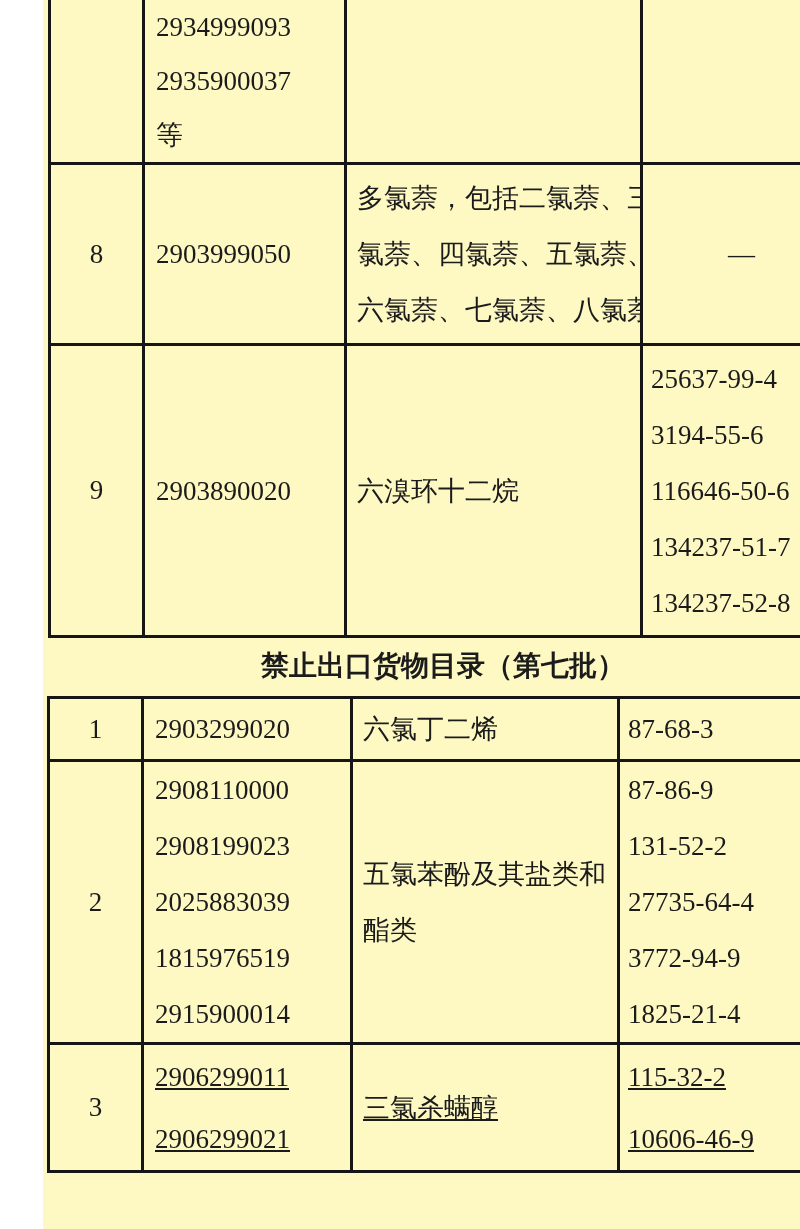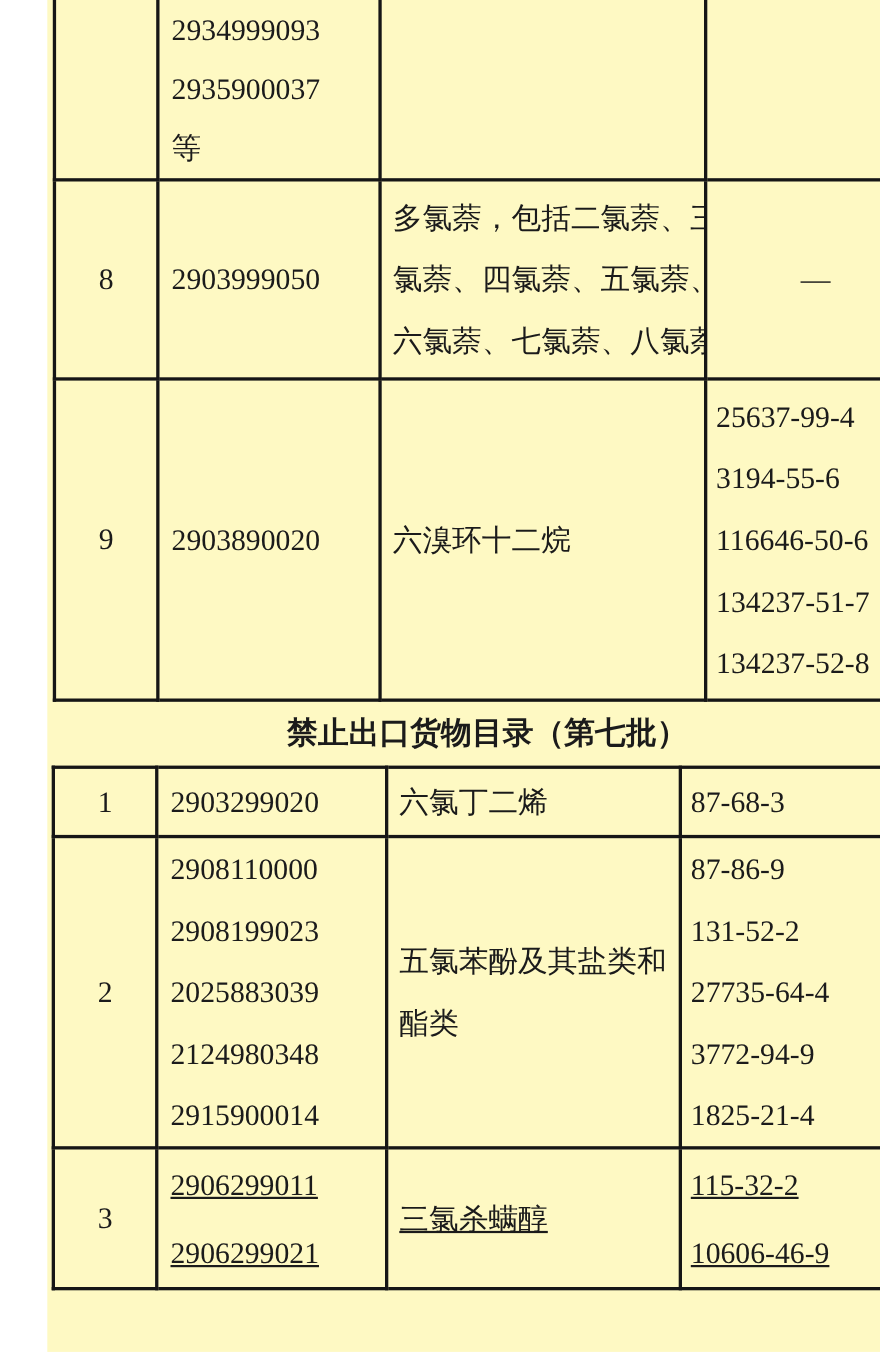--- a/index.html
+++ b/index.html
@@ -133,21 +133,21 @@
       <td class="cas">
         <div class="ln">87-68-3</div>
       </td>
     </tr>
     <tr style="height:277px">
       <td class="seq">2</td>
       <td class="codes">
         <div class="ln">2908110000</div>
         <div class="ln">2908199023</div>
         <div class="ln">2025883039</div>
-        <div class="ln">2124980348</div>
+        <div class="ln">1815976519</div>
         <div class="ln">2915900014</div>
       </td>
       <td class="name">
         <div class="ln">五氯苯酚及其盐类和</div>
         <div class="ln">酯类</div>
       </td>
       <td class="cas">
         <div class="ln">87-86-9</div>
         <div class="ln">131-52-2</div>
         <div class="ln">27735-64-4</div>

